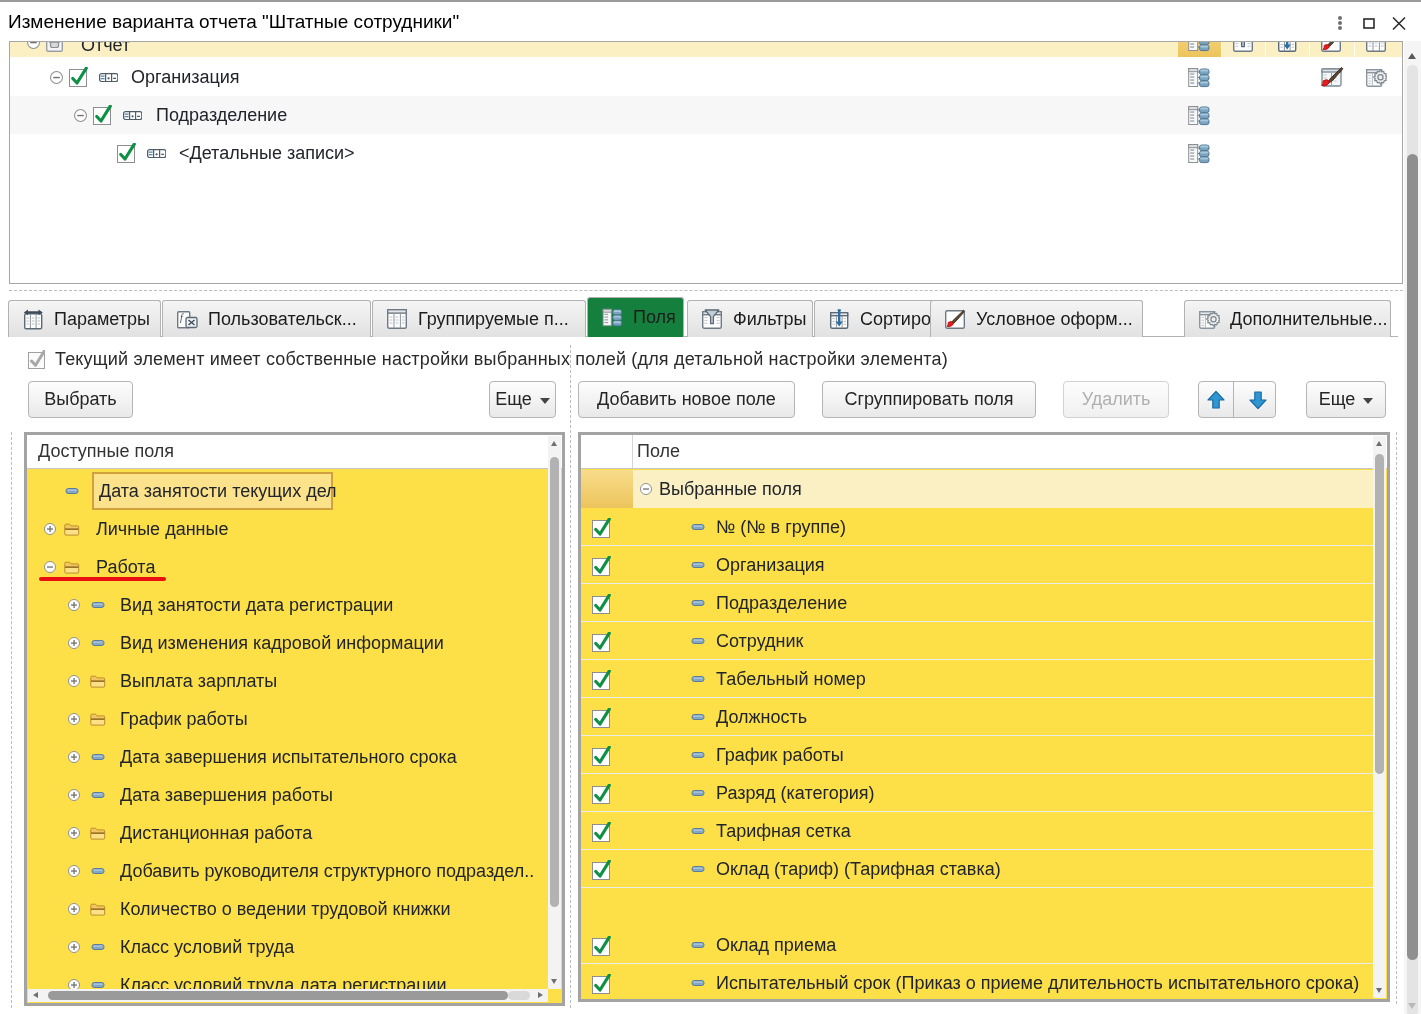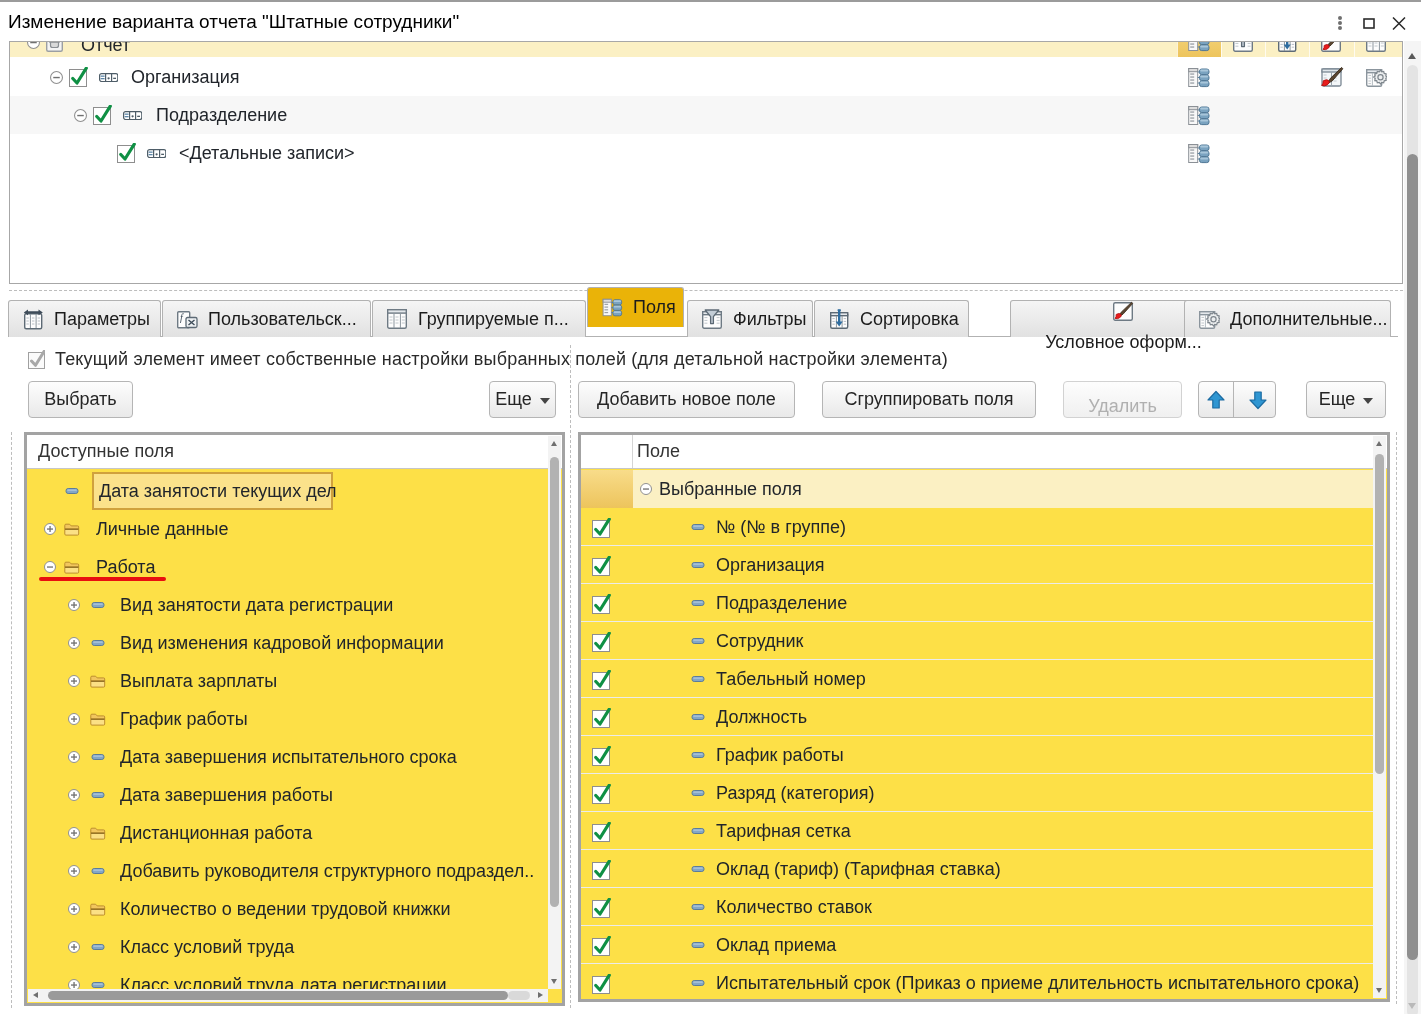--- a/index.html
+++ b/index.html
@@ -26,21 +26,21 @@
   #win-track { left:3px; top:24px; width:11px; height:952px; background:#e4e4e4; border-radius:6px; }
   
 
   
   .hdash { border-top:1px dashed #bdbdbd; height:0; }
   .vdash { border-left:1px dashed #bdbdbd; width:0; }
 
   
   #tabline { left:8px; top:336px; width:1390px; height:0; border-top:1px solid #b2b2b2; }
   .tab { position:absolute; top:300px; height:37px; background:linear-gradient(#f5f5f5,#e1e1e1); border:1px solid #b2b2b2; border-bottom:none; border-radius:3px 3px 0 0; display:flex; align-items:center; padding-left:14px; gap:10px; font-size:18px; color:#1c1c1c; }
-  .tab.active { top:287px; height:40px; background:#eab308; z-index:3; }
+  .tab.active { top:297px; height:40px; background:#15803d; z-index:3; }
   .tab .ticon { width:21px; height:21px; flex:0 0 auto; }
 
   
   #opt-row { left:28px; top:348px; height:22px; display:flex; align-items:center; gap:10px; }
   #opt-label { letter-spacing:.18px; font-size:18px; color:#2a2a2a; white-space:nowrap; }
 
   
   .btn { position:absolute; top:381px; height:37px; border:1px solid #b5b5b5; border-radius:4px; background:linear-gradient(#fdfdfd,#e9e9e9); font-size:18px; color:#252525; display:flex; align-items:center; justify-content:center; gap:8px; }
   .btn.disabled { border-color:#d2d2d2; color:#b0b0b0; background:linear-gradient(#fdfdfd,#f0f0f0); }
   .caret { width:0; height:0; border-left:5px solid transparent; border-right:5px solid transparent; border-top:6px solid #444; margin-top:2px; }
@@ -375,21 +375,21 @@
       <use href="#i-filter"></use>
     </svg>
   <span>Фильтры</span>
 </div>
 <div class="tab abs" style="left:814px; width:155px;">
   <svg class="ticon" viewBox="0 0 21 21">
       <use href="#i-sort"></use>
     </svg>
   <span>Сортировка</span>
 </div>
-<div class="tab abs" style="left:1010px; width:213px;flex-direction:column;">
+<div class="tab abs" style="left:930px; width:213px;">
   <svg class="ticon" viewBox="0 0 21 21">
       <use href="#i-brush-tab"></use>
     </svg>
   <span>Условное оформ...</span>
 </div>
 <div class="tab abs" style="left:1184px; width:207px;">
   <svg class="ticon" viewBox="0 0 21 21">
       <use href="#i-gear-table"></use>
     </svg>
   <span>Дополнительные...</span>
@@ -411,21 +411,21 @@
   </div>
 
 <div class="vdash abs" style="left:570px; top:345px; height:663px;"></div>
 
 <div class="btn abs" style="left:578px; width:217px;">
     <span>Добавить новое поле</span>
   </div>
 <div class="btn abs" style="left:822px; width:214px;">
     <span>Сгруппировать поля</span>
   </div>
-<div class="btn abs disabled" style="left:1063px; width:119px;align-items:flex-end;">
+<div class="btn abs disabled" style="left:1063px; width:106px;">
     <span>Удалить</span>
   </div>
 
 <div class="btn abs" style="left:1198px; width:78px; padding:0;">
   <div style="width:39px; height:100%; display:flex; align-items:center; justify-content:center; border-right:1px solid #b5b5b5;">
     <svg width="20" height="20" viewBox="0 0 20 20">
         <use href="#i-arrow-up-blue"></use>
       </svg>
   </div>
   <div style="width:38px; height:100%; display:flex; align-items:center; justify-content:center;">
@@ -685,29 +685,20 @@
       </div>
       <div class="lrow row-sep" style="top: 380px;">
       <svg class="abs" style="left:11px; top:10px" width="19" height="20" viewBox="0 0 19 20">
           <use href="#i-check-green"></use>
         </svg>
       <svg class="abs" style="left:110px; top:16px" width="14" height="6" viewBox="0 0 13 6">
           <use href="#i-dash"></use>
         </svg>
       <span class="ltext" style="left:135px">Оклад (тариф) (Тарифная ставка)</span>
       </div>
-      <div class="lrow row-sep" style="top: 418px;">
-      <svg class="abs" style="left:11px; top:10px" width="19" height="20" viewBox="0 0 19 20">
-          <use href="#i-check-green"></use>
-        </svg>
-      <svg class="abs" style="left:110px; top:16px" width="14" height="6" viewBox="0 0 13 6">
-          <use href="#i-dash"></use>
-        </svg>
-      <span class="ltext" style="left:135px">Количество ставок</span>
-      </div>
       <div class="lrow row-sep" style="top: 456px;">
       <svg class="abs" style="left:11px; top:10px" width="19" height="20" viewBox="0 0 19 20">
           <use href="#i-check-green"></use>
         </svg>
       <svg class="abs" style="left:110px; top:16px" width="14" height="6" viewBox="0 0 13 6">
           <use href="#i-dash"></use>
         </svg>
       <span class="ltext" style="left:135px">Оклад приема</span>
       </div>
       <div class="lrow row-sep" style="top: 494px;">

